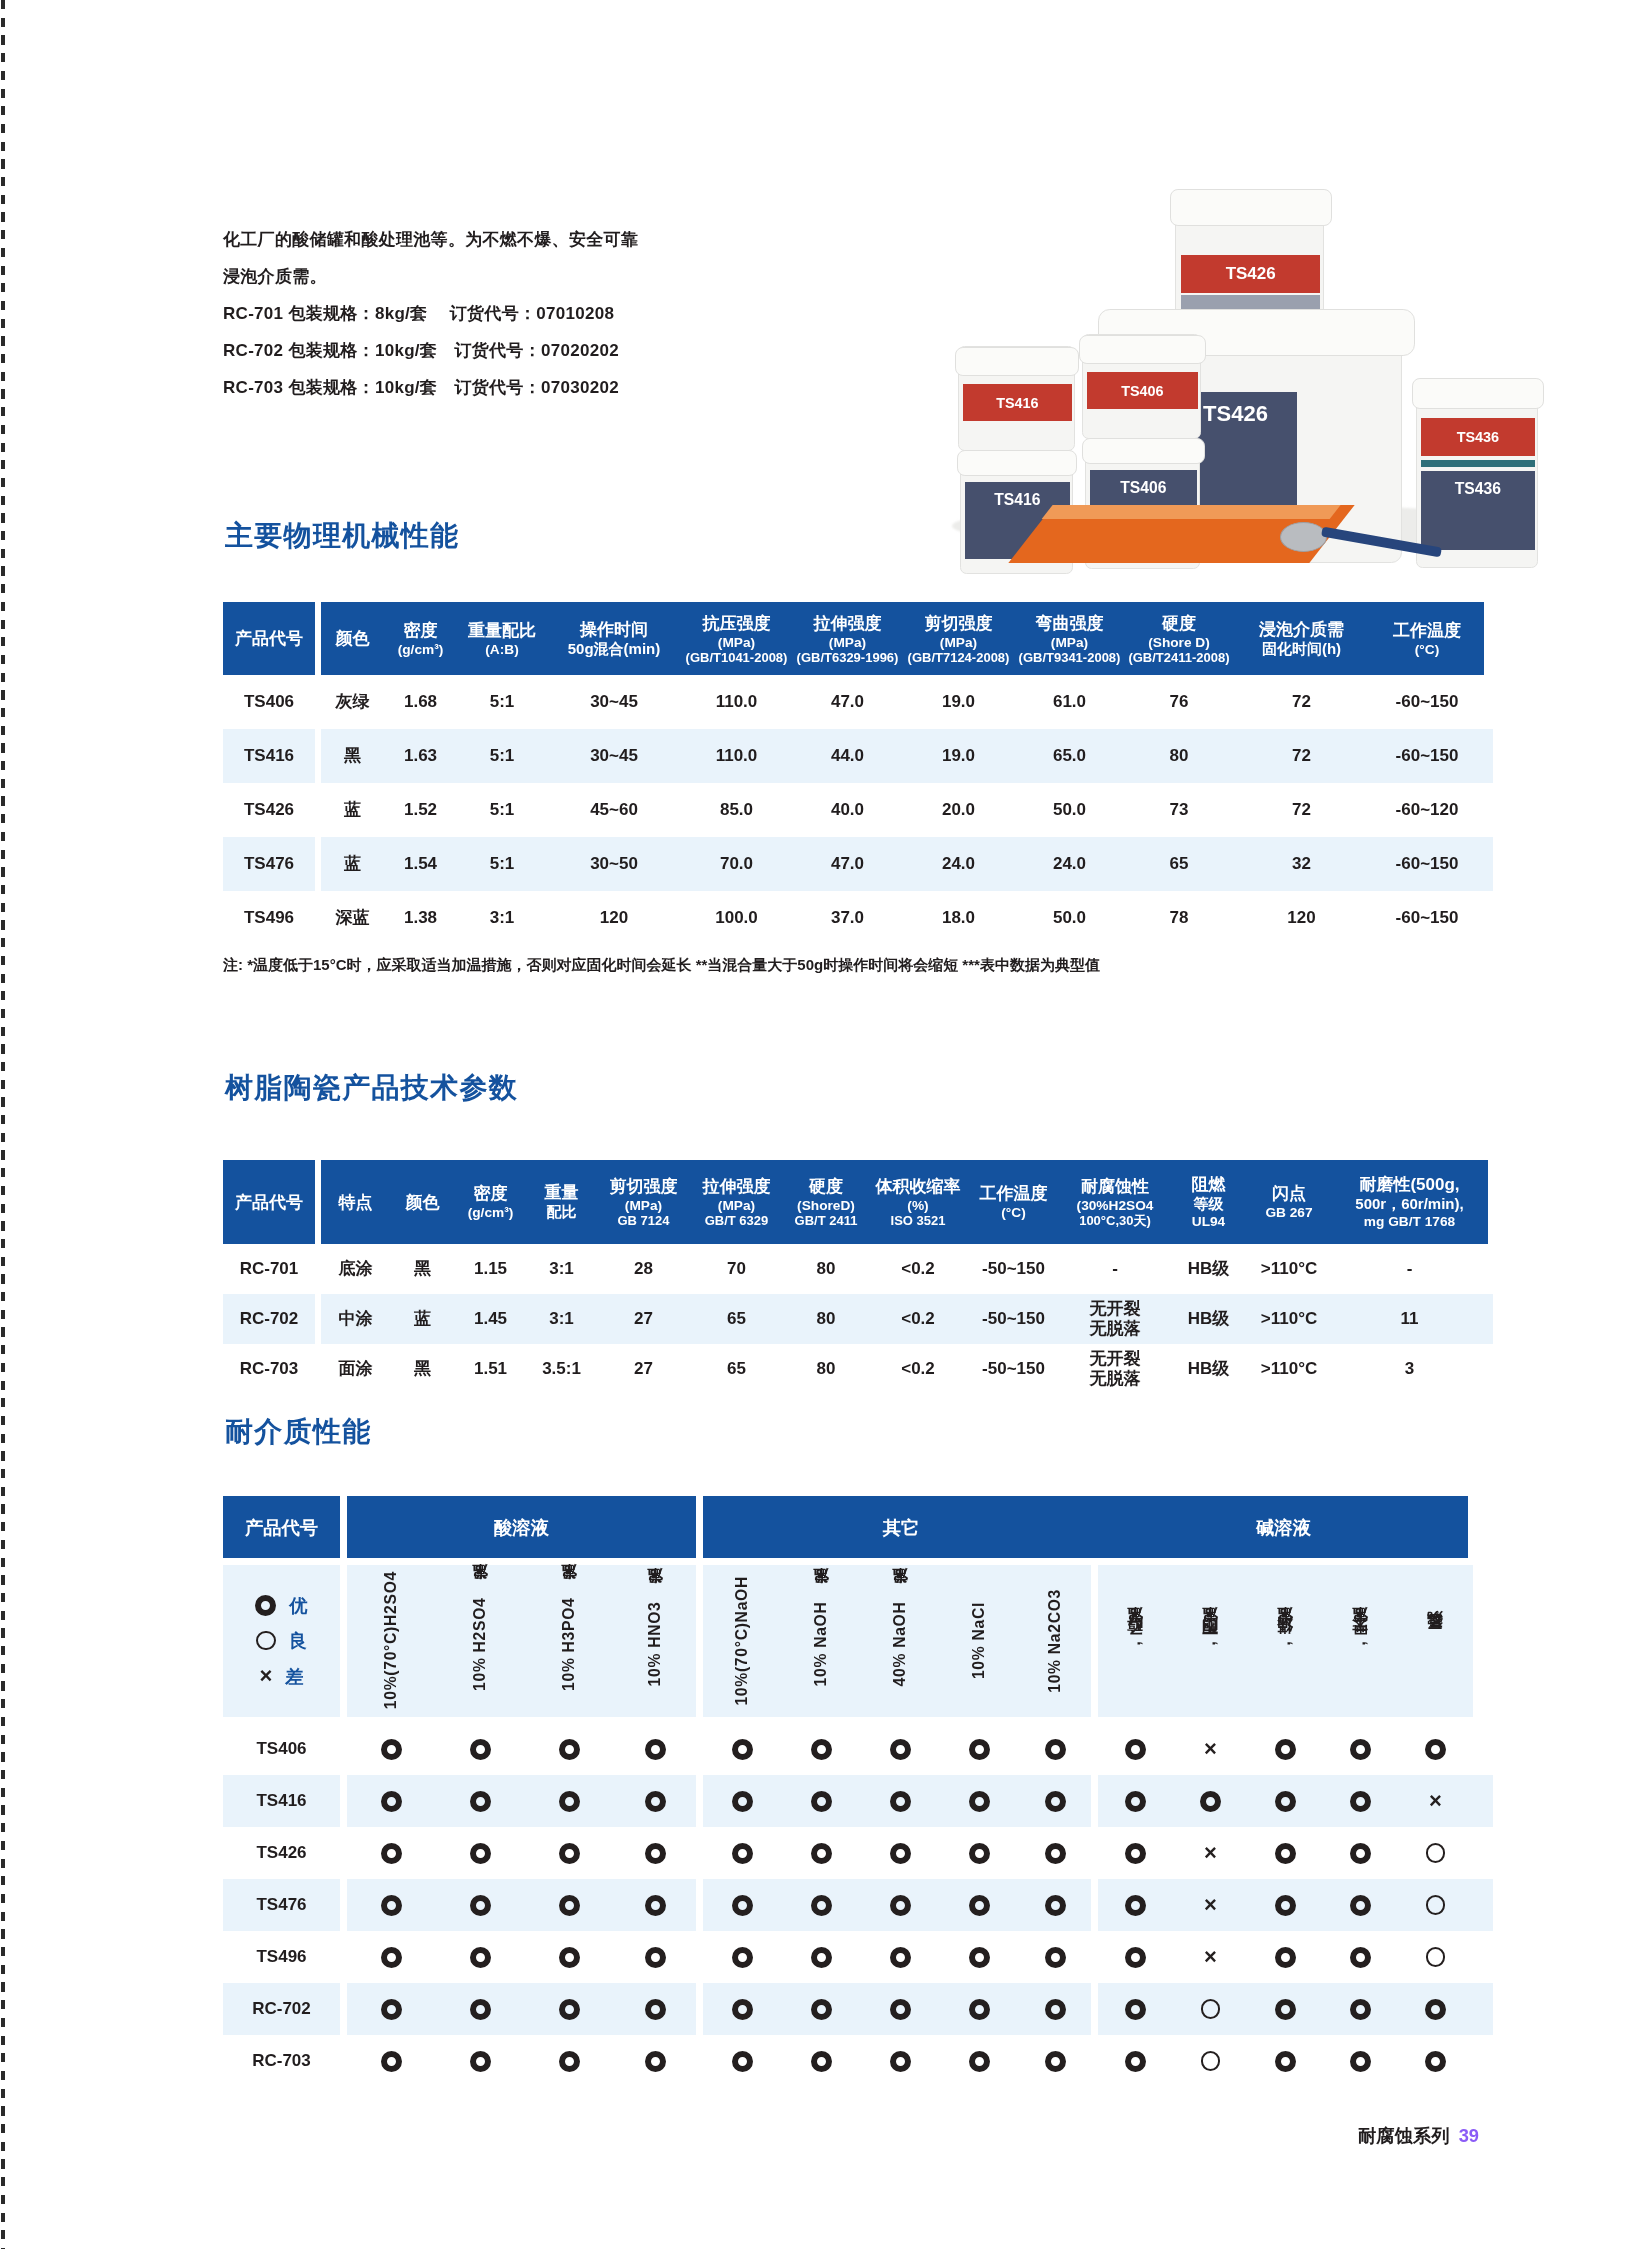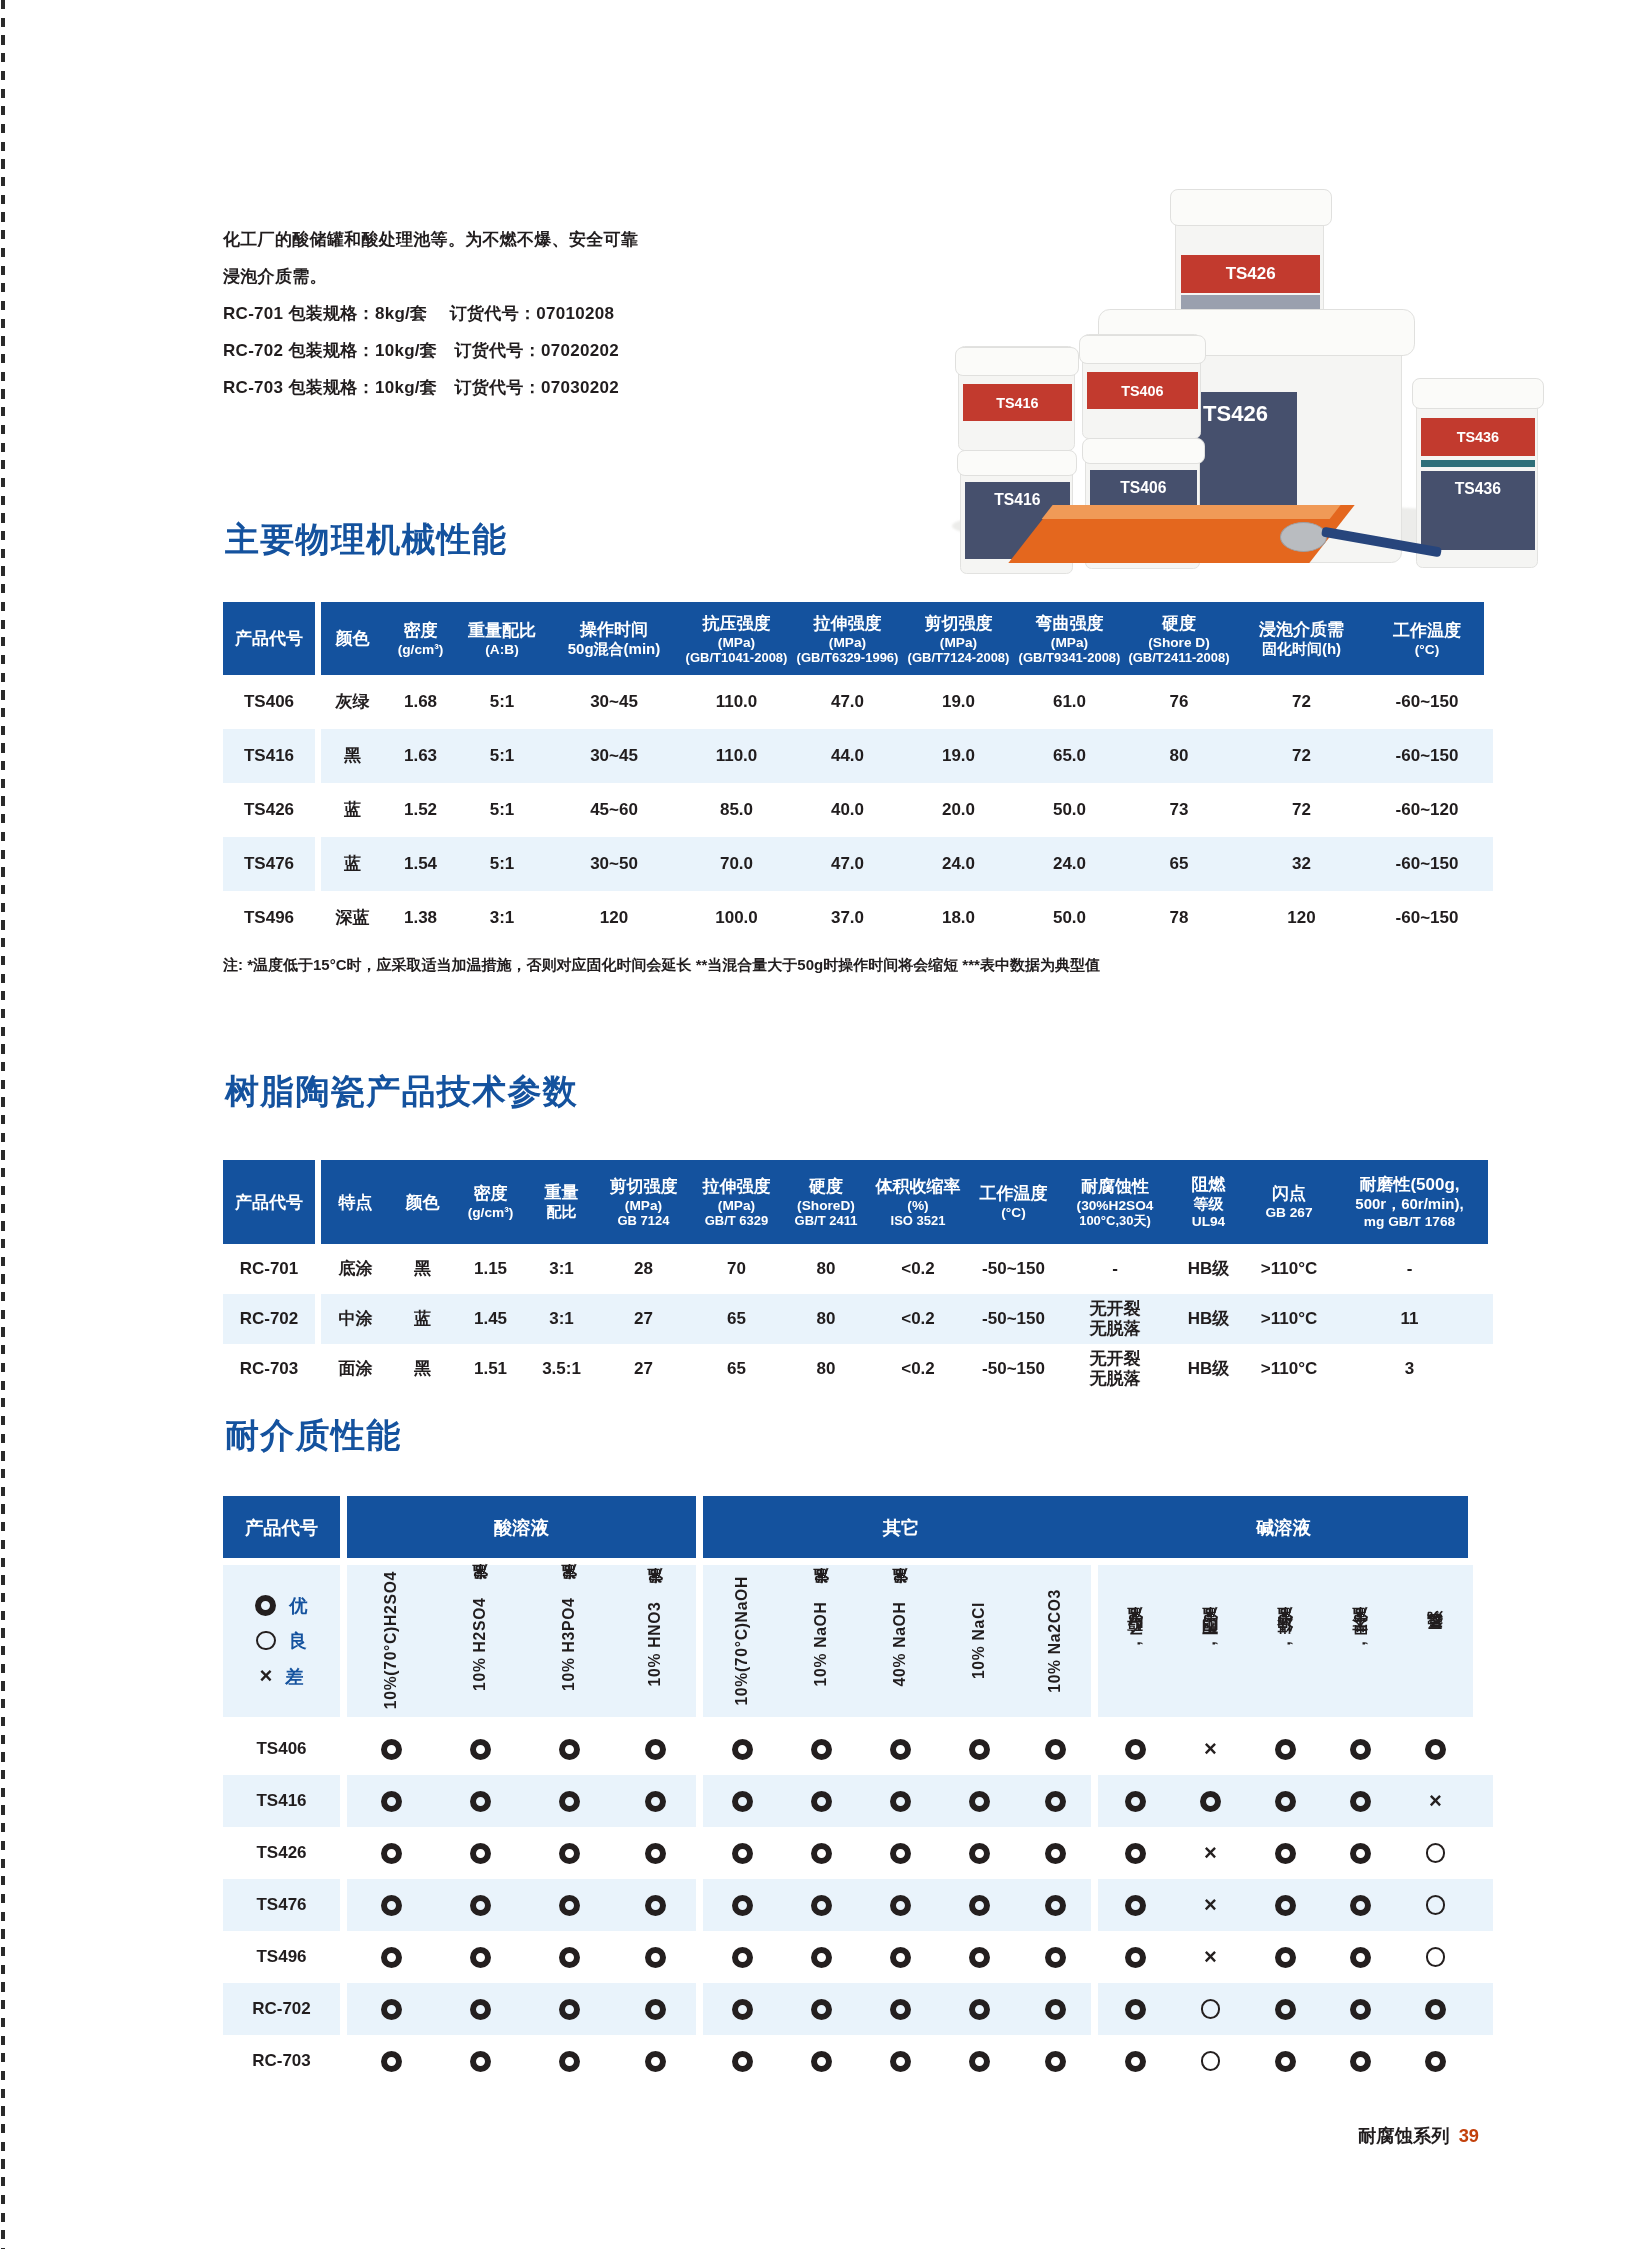--- a/index.html
+++ b/index.html
@@ -7,21 +7,21 @@
     width:1647px;height:2250px;position:relative;background:#ffffff;
     font-family:"Liberation Sans","DejaVu Sans",sans-serif;color:#211d1e;
     overflow:hidden;
   }
   .edge-marks{position:absolute;left:1.3px;top:0;bottom:0;width:3.3px;
     background:repeating-linear-gradient(to bottom,#2a2a2a 0 9.2px,transparent 9.2px 17.7px);}
   
   .intro{position:absolute;left:223px;top:230px;width:720px;}
   .intro .iline{font-size:17px;font-weight:700;line-height:20px;margin-bottom:17px;letter-spacing:0.3px;}
   
-  .sect-title{position:absolute;left:225px;font-size:34px;font-weight:700;color:#14529e;letter-spacing:1.3px;}
+  .sect-title{position:absolute;left:225px;font-size:28px;font-weight:700;color:#14529e;letter-spacing:1.3px;}
   
   .tbl{position:absolute;left:223px;width:1270px;}
   .trow{width:100%;}
   .cell{display:flex;flex-direction:column;align-items:center;justify-content:center;text-align:center;box-sizing:border-box;}
   .hcell{background:#14529e;color:#fff;}
   .zebra{background:#e9f3fb;}
   .gapr{border-right:6.5px solid #fff;}
   .gapr3{border-right:7.9px solid #fff;}
   .hl{font-size:17px;font-weight:700;line-height:21px;}
   .hl2{font-size:15px;font-weight:700;line-height:18.3px;}
@@ -52,21 +52,21 @@
   .sym{border-radius:50%;box-sizing:border-box;}
   .symE{width:21px;height:21px;border:6.5px solid #241f1f;}
   .symO{width:19.6px;height:19.6px;border:2.3px solid #241f1f;}
   .symx{font-size:22px;font-weight:700;color:#241f1f;line-height:22px;}
   
   .notes{position:absolute;left:223px;width:1277px;}
   .note1{font-size:16.4px;font-weight:700;margin-bottom:14.4px;}
   .note2{font-size:15px;font-weight:700;}
   
   .footer{position:absolute;top:2123px;right:168px;font-size:18.3px;font-weight:700;}
-  .footer .pageno{color:#c2410c;margin-left:9.2px;}
+  .footer .pageno{color:#8b5cf6;margin-left:9.2px;}
   
   .photo{position:absolute;left:913px;top:189px;width:638px;height:376px;}
   .photo *{position:absolute;box-sizing:border-box;}
   .shadow{background:#ececea;border-radius:50%;filter:blur(1.3px);}
   .tin{background:#f5f5f3;border:0.7px solid #e2e2e0;border-radius:6.5px;}
   .lid{background:#fbfbf9;border:0.7px solid #e0e0de;border-radius:7.9px;}
   .redband{background:#c23a2e;color:#fff;font-weight:700;display:flex;align-items:center;justify-content:center;}
   .navyband{background:#46506d;color:#fff;font-weight:700;display:flex;align-items:flex-start;justify-content:center;padding-top:9.2px;}
   .grayband{background:#9aa0ae;}
   .tray{background:#e4671e;transform:skewX(-38deg);}

